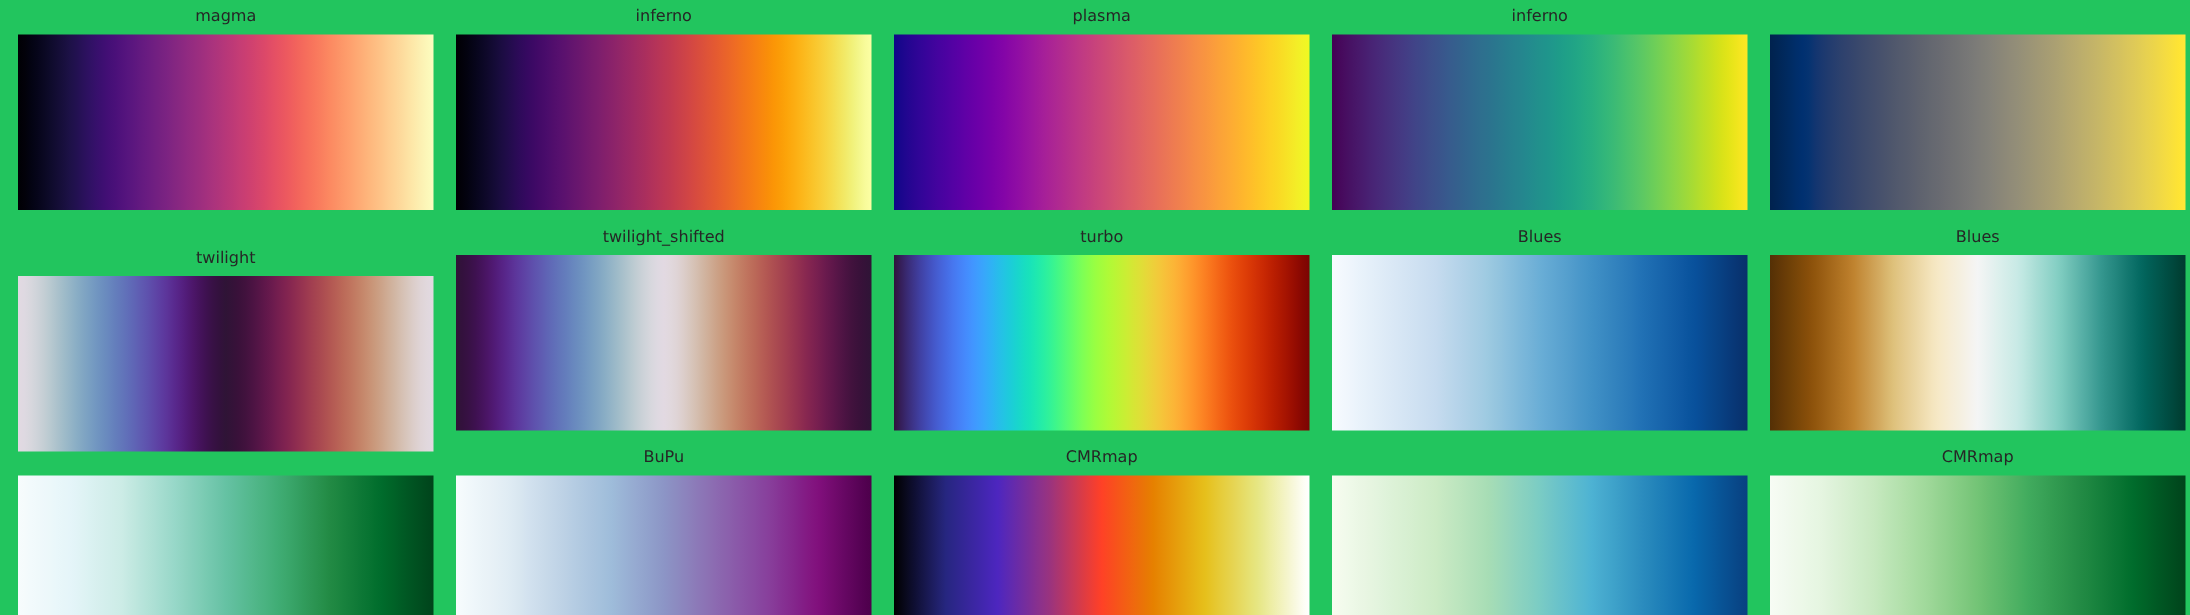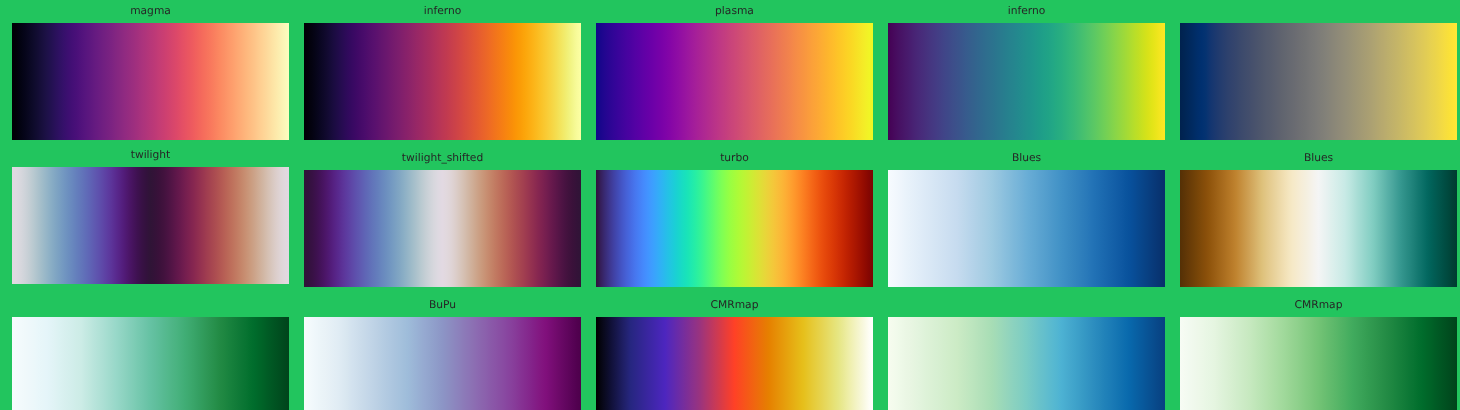--- a/index.html
+++ b/index.html
@@ -16,21 +16,21 @@
     position:absolute;left:0;top:-18.60px;width:100%;height:16.00px;
     text-align:center;font-size:10.70px;line-height:13.00px;
     color:#262626;white-space:nowrap;
   }
   .cmap-bar{position:absolute;left:0;top:0;width:100%;height:100%;background:#ffffff;}
 .c0{left:12.00px;top:22.80px}
 .c1{left:304.00px;top:22.80px}
 .c2{left:596.00px;top:22.80px}
 .c3{left:888.00px;top:22.80px}
 .c4{left:1180.00px;top:22.80px}
-.c5{left:12.00px;top:167px}
+.c5{left:12.00px;top:184px}
 .c6{left:304.00px;top:169.70px}
 .c7{left:596.00px;top:169.70px}
 .c8{left:888.00px;top:169.70px}
 .c9{left:1180.00px;top:169.70px}
 .c10{left:12.00px;top:316.60px}
 .c11{left:304.00px;top:316.60px}
 .c12{left:596.00px;top:316.60px}
 .c13{left:888.00px;top:316.60px}
 .c14{left:1180.00px;top:316.60px}
 </style>

